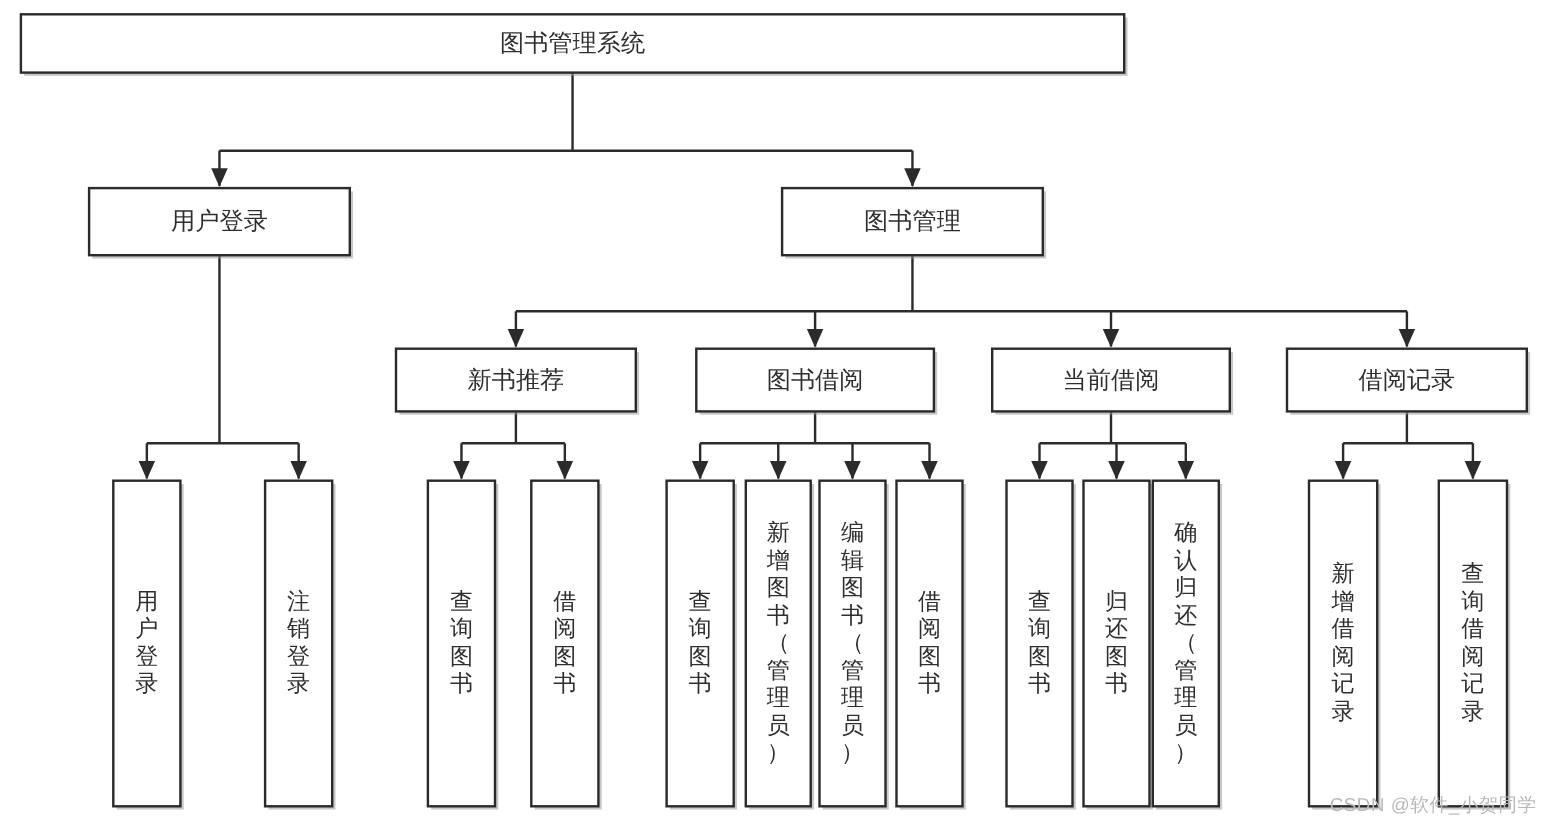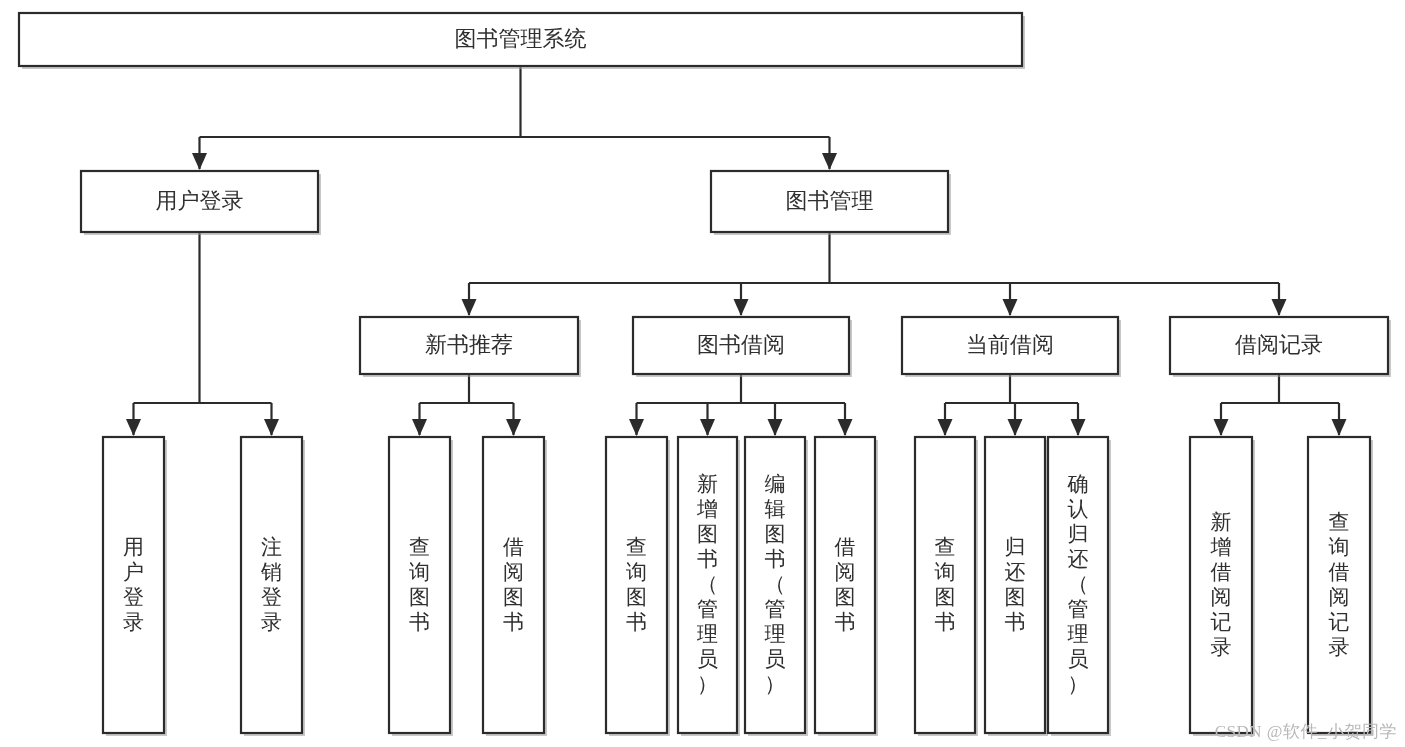--- a/index.html
+++ b/index.html
@@ -46,21 +46,21 @@
     stroke-width: 2.2;
     fill: none;
   }
   .arrow-head {
     fill: #2b2b2b;
   }
   .watermark {
     position: absolute;
     right: 8px;
     bottom: 4px;
-    font-family: Liberation Serif, serif;
+    font-family: Liberation Sans, sans-serif;
     font-size: 17px;
     color: #b8b8b8;
     letter-spacing: 0.5px;
     white-space: nowrap;
     pointer-events: none;
   }
 </style>
 </head>
 <body>
 

